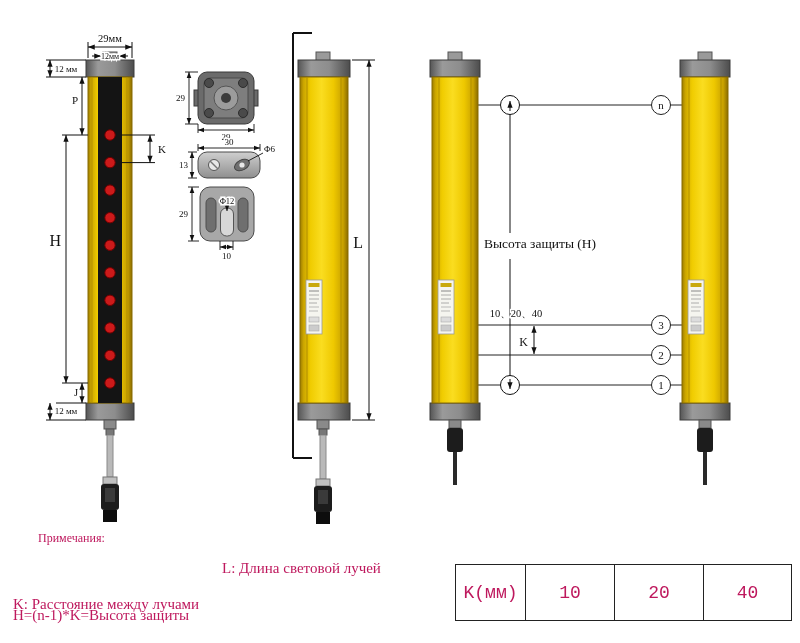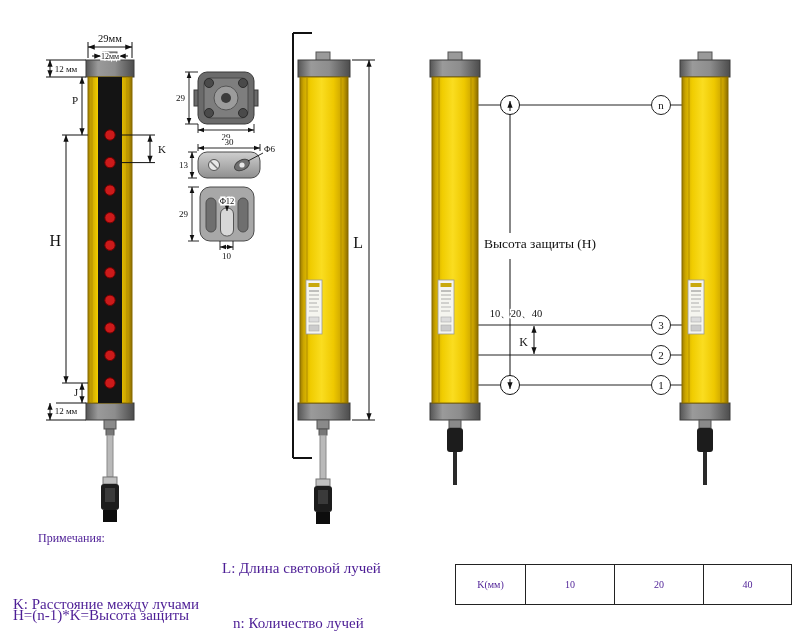--- a/index.html
+++ b/index.html
@@ -1,24 +1,24 @@
 <!DOCTYPE html>
 <html><head>
 <meta charset="utf-8">
 <style>
   html,body{margin:0;padding:0;background:#fff;}
   .stage{position:relative;width:800px;height:643px;background:#ffffff;overflow:hidden;
-         font-family:"Liberation Serif",serif;color:#4c1d95;}
+         font-family:"Liberation Serif",serif;color:#be185d;}
   svg text{font-family:"Liberation Serif",serif;fill:#111;}
   .halo{paint-order:stroke;stroke:#ffffff;stroke-width:3px;}
   .note{position:absolute;font-size:15px;white-space:nowrap;}
   .note-title{position:absolute;font-size:12px;}
   table.spec{position:absolute;left:455px;top:564px;border-collapse:collapse;}
   table.spec td{border:1px solid #222;height:23px;text-align:center;
-                font-size:10px;font-family:Liberation Serif, serif;padding:8px 4px;}
+                font-size:18px;font-family:Liberation Mono, monospace;padding:16px 4px;}
 </style>
 </head>
 <body>
 
 <div class="stage">
 
 <svg width="800" height="643" viewBox="0 0 800 643">
   <defs>
     <marker id="arr" viewBox="0 0 10 10" refX="9.5" refY="5" markerWidth="7.5" markerHeight="7.5" orient="auto-start-reverse">
       <path d="M0.5,1.5 L9.5,5 L0.5,8.5 Z" fill="#111"></path>
@@ -272,21 +272,20 @@
     <circle cx="661" cy="385" r="9.5" fill="#fff" stroke="#222"></circle>
     <text x="661" y="389" font-size="11" text-anchor="middle">1</text>
   </g>
 </svg>
 
   
   <div class="note-title" style="left:38px;top:531px;">Примечания:</div>
   <div class="note" style="left:13px;top:566px;margin-top:41px;">H=(n-1)*K=Высота защиты</div>
   <div class="note" style="left:13px;top:596px;">K: Расстояние между лучами</div>
   <div class="note" style="left:222px;top:560px;">L: Длина световой лучей</div>
-  <div class="note" style="left:233px;top:615px;">n: Количество лучей</div>
 
   
   <table class="spec">
     <colgroup>
         <col style="width:70px">
         <col style="width:89px">
         <col style="width:89px">
         <col style="width:88px">
       </colgroup>
     <tbody>

